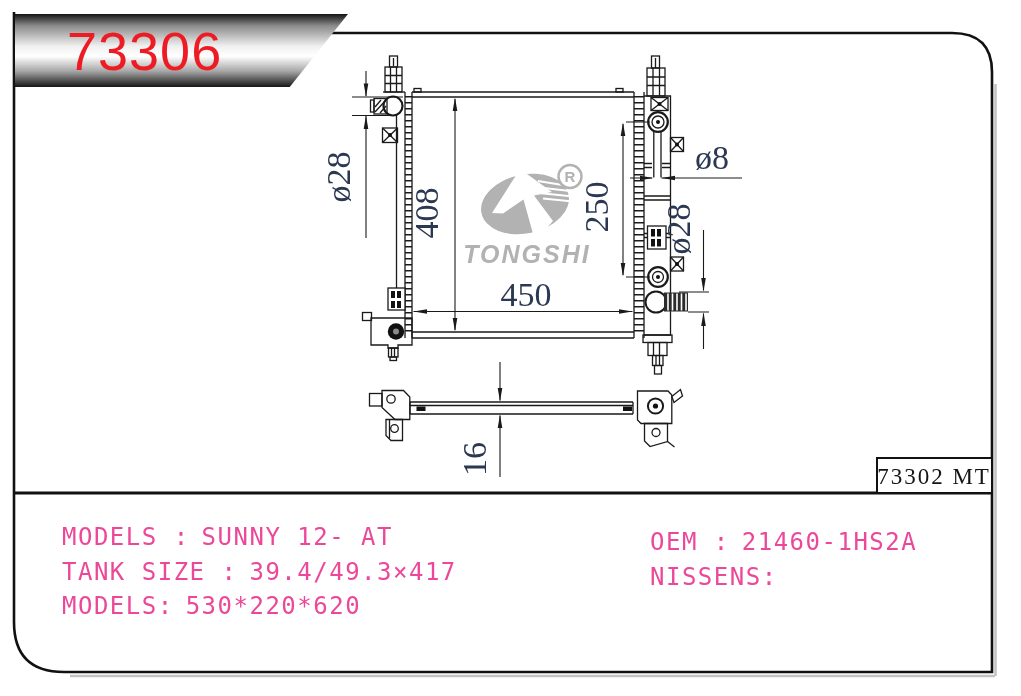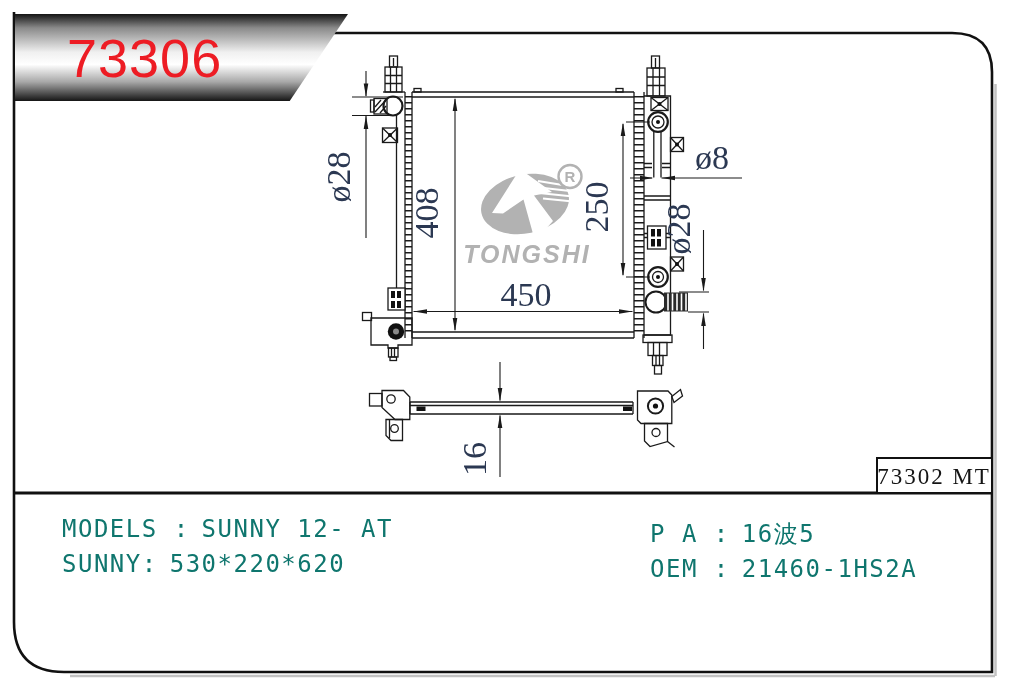--- a/index.html
+++ b/index.html
@@ -1,35 +1,35 @@
 <!DOCTYPE html>
 <html><head>
 <meta charset="utf-8">
 <style>
   html,body{margin:0;padding:0;background:#fff;}
   .page{position:relative;width:1021px;height:696px;background:#fff;overflow:hidden;
         font-family:"Liberation Sans",sans-serif;}
   svg{position:absolute;left:0;top:0;}
 
   
-  .banner{position:absolute;left:15px;top:14px;width:333px;height:87px;
+  .banner{position:absolute;left:15px;top:14px;width:333px;height:73px;
     clip-path:polygon(0 0,100% 0,82.5% 100%,0 100%);
     background:linear-gradient(180deg,#141414 0%,#8a8a8a 16%,#f0f0f0 44%,#ffffff 58%,#a8a8a8 78%,#151515 100%);
     display:flex;align-items:center;text-align:center;}
   .banner .pn{font:54px/1 "Liberation Sans",sans-serif;color:#ed1c24;margin-left:52px;letter-spacing:1px;}
 
   
   .dim-t{font:34px "Liberation Serif",serif;fill:#2b3852;}
   .ref-t{font:23px "Liberation Serif",serif;fill:#141414;letter-spacing:2px;}
   .brand-t{font:bold italic 25px "Liberation Sans",sans-serif;fill:#b2b2b2;letter-spacing:2px;}
   .reg-t{font:bold 15px "Liberation Sans",sans-serif;fill:#b2b2b2;}
 
   
   .specs{position:absolute;font-family:"DejaVu Sans Mono","Liberation Mono",monospace;
-    font-size:24px;color:#0f766e;letter-spacing:1.5px;white-space:nowrap;}
+    font-size:24px;color:#ec4899;letter-spacing:1.5px;white-space:nowrap;margin-top:8px;}
   .specs .row{height:34.5px;line-height:34.5px;}
   .specs .v{margin-left:12px;}
   .specs-left{left:62px;top:512px;}
   .specs-right{left:650px;top:517px;}
   .specs-right .row:nth-child(3) .v{font-family:"Liberation Sans",sans-serif;font-weight:bold;
     font-size:36px;letter-spacing:0;}
 </style>
 </head>
 <body>
 
@@ -209,21 +209,22 @@
     <text class="ref-t" x="934" y="484" text-anchor="middle">73302 MT</text>
   </g>
 </svg>
 
 <div class="banner">
   <span class="pn">73306</span>
 </div>
 
 <div class="specs specs-left">
   <div class="row"><span>MODELS :</span><span class="v">SUNNY 12- AT</span></div>
-  <div class="row"><span>SUNNY:</span><span class="v">530*220*620</span></div>
+  <div class="row"><span>TANK SIZE :</span><span class="v">39.4/49.3×417</span></div>
+  <div class="row"><span>MODELS:</span><span class="v">530*220*620</span></div>
 </div>
 
 <div class="specs specs-right">
-  <div class="row"><span>P A :</span><span class="v">16波5</span></div>
   <div class="row"><span>OEM :</span><span class="v">21460-1HS2A</span></div>
+  <div class="row"><span>NISSENS:</span><span class="v"></span></div>
 </div>
 
 </div>
 
 </body></html>

